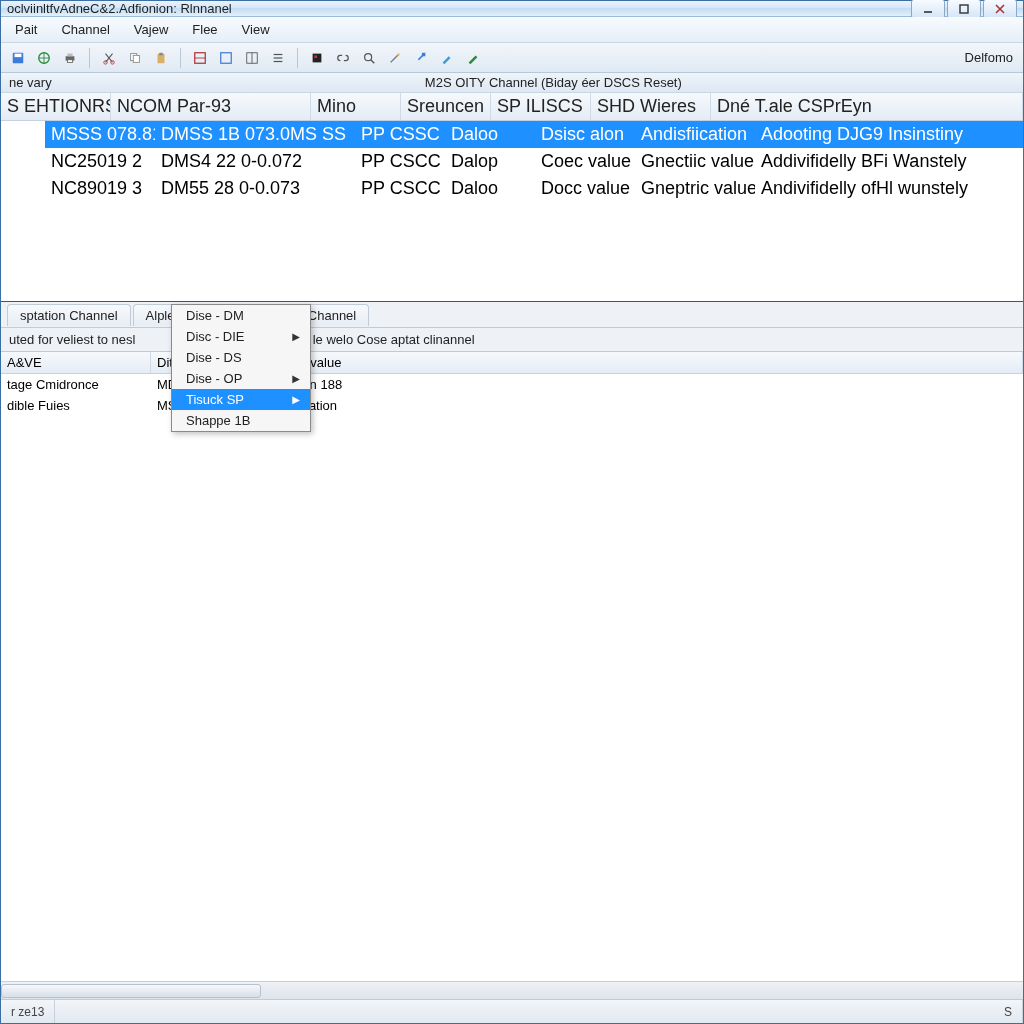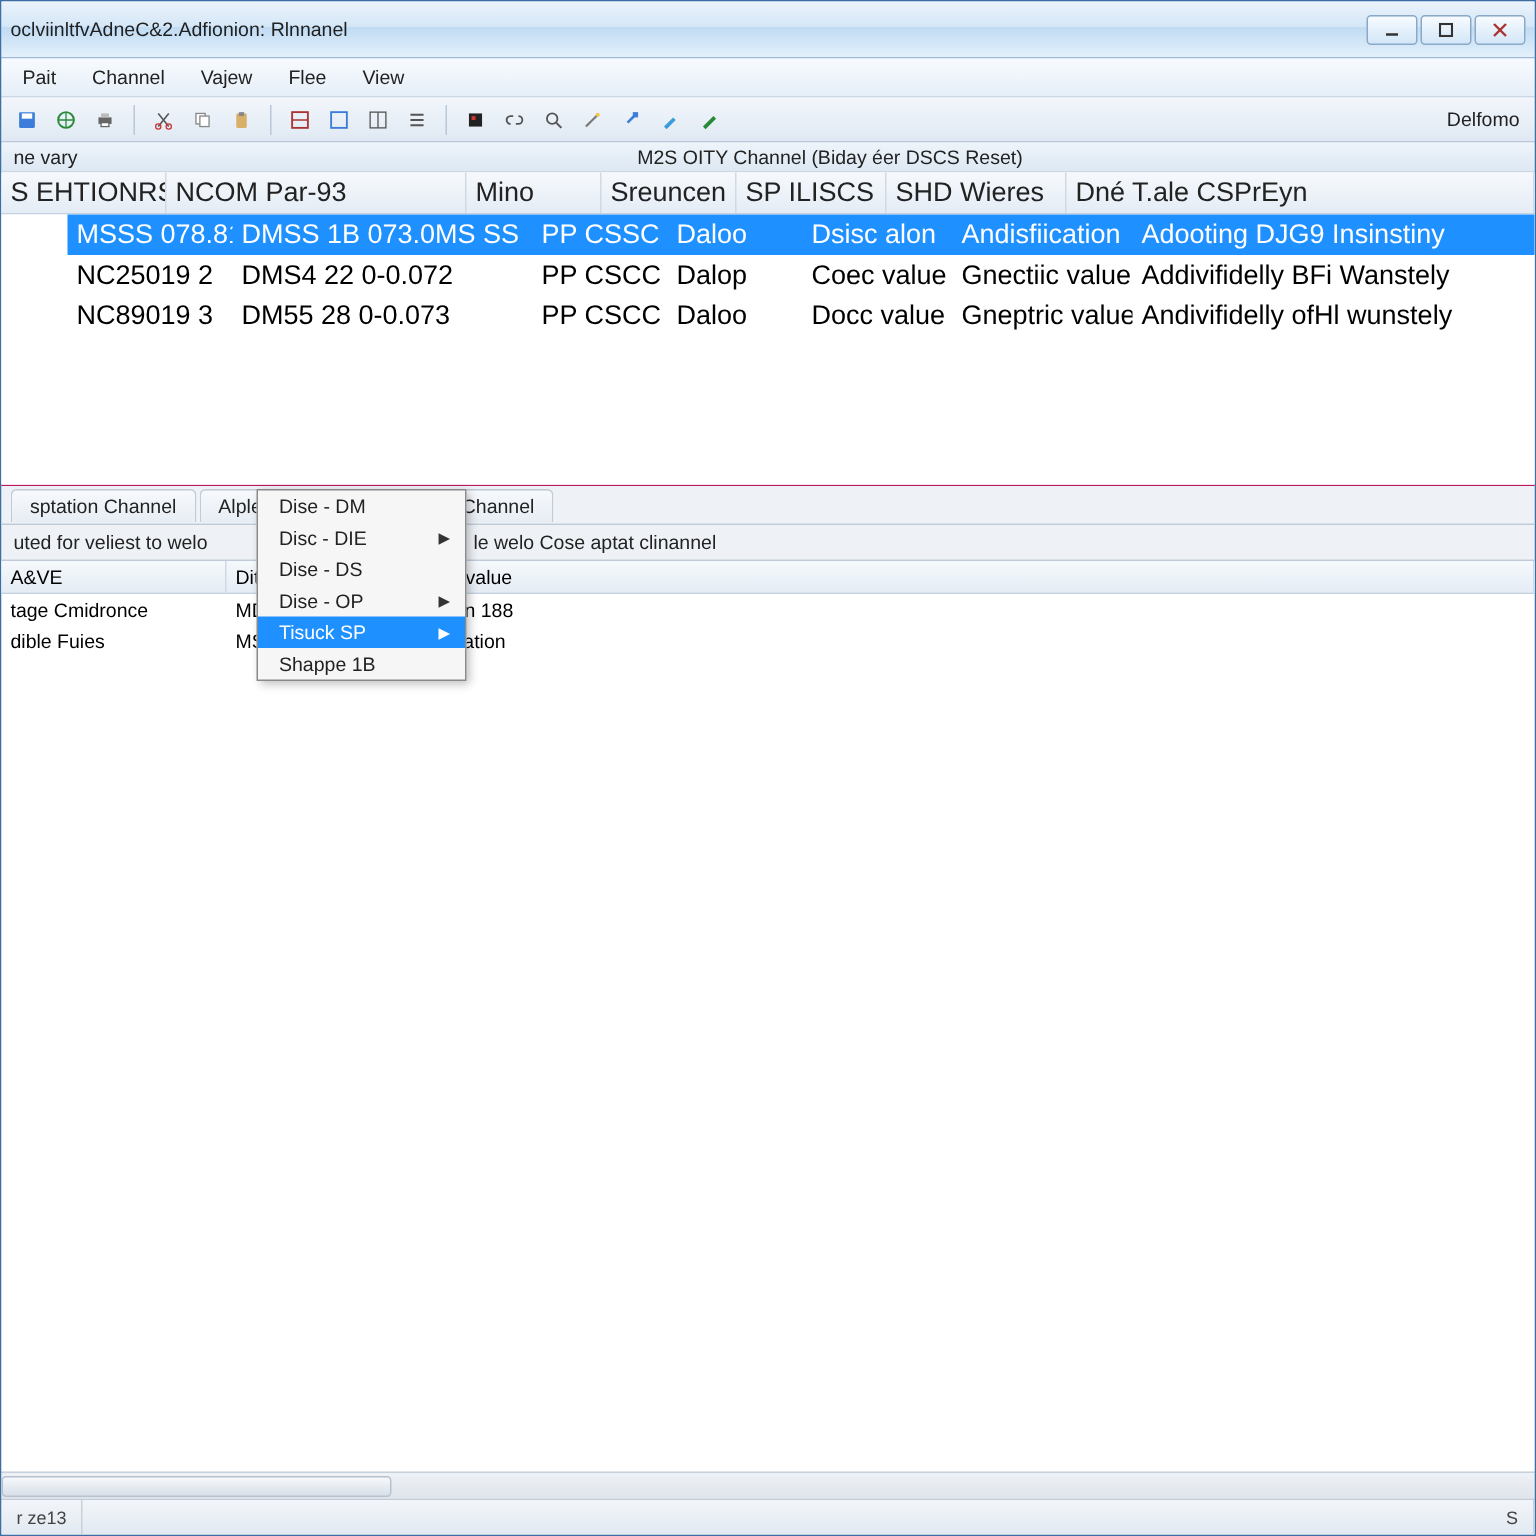--- a/index.html
+++ b/index.html
@@ -5,21 +5,21 @@
   * { box-sizing: border-box; margin: 0; padding: 0; font-family: "Segoe UI", Tahoma, sans-serif; }
   html, body { width: 1024px; height: 1024px; overflow: hidden; background: #5a5a5a; }
   .window {
     position: absolute; left: 0; top: 0; width: 1024px; height: 1024px;
     background: #f4f4f4; border: 1px solid #3a6ea5;
     box-shadow: 0 0 8px rgba(0,0,0,.4);
     display: flex; flex-direction: column;
   }
   
   .titlebar {
-    height: 38px; display: flex; align-items: center; padding: 0 6px;
+    height: 16px; display: flex; align-items: center; padding: 0 6px;
     background: linear-gradient(to bottom, #eaf3fb 0%, #d5e7f7 45%, #c0dbf3 46%, #e3f0fb 100%);
     border-bottom: 1px solid #9bbbdc;
   }
   .titlebar .title { font-size: 13px; color: #1f1f1f; flex: 1; white-space: nowrap; overflow: hidden; }
   .win-controls { display: flex; gap: 2px; }
   .win-btn {
     width: 34px; height: 20px; border: 1px solid #8aa9c7; border-radius: 3px;
     background: linear-gradient(to bottom, #f7fbff, #d3e6f7);
     display: flex; align-items: center; justify-content: center; font-size: 11px; color: #333;
   }
@@ -329,21 +329,21 @@
   </div>
 
   <div class="tabs">
     <div class="tab">sptation Channel</div>
     <div class="tab">Alple</div>
     <div class="tab active">Dsivn</div>
     <div class="tab">Intustly Channel</div>
   </div>
 
   <div class="info-line">
-    <span>uted for veliest to welo</span>
+    <span>uted for veliest to nesl</span>
     <span style="display:inline-block; width:170px;"></span>
     <span>le welo Cose aptat clinannel</span>
   </div>
 
   <div class="lower-pane">
     <div class="grid2-header">
       <div class="cell">A&amp;VE</div>
       <div class="cell">Dite...</div>
       <div class="cell">Adlacd value</div>
     </div>

